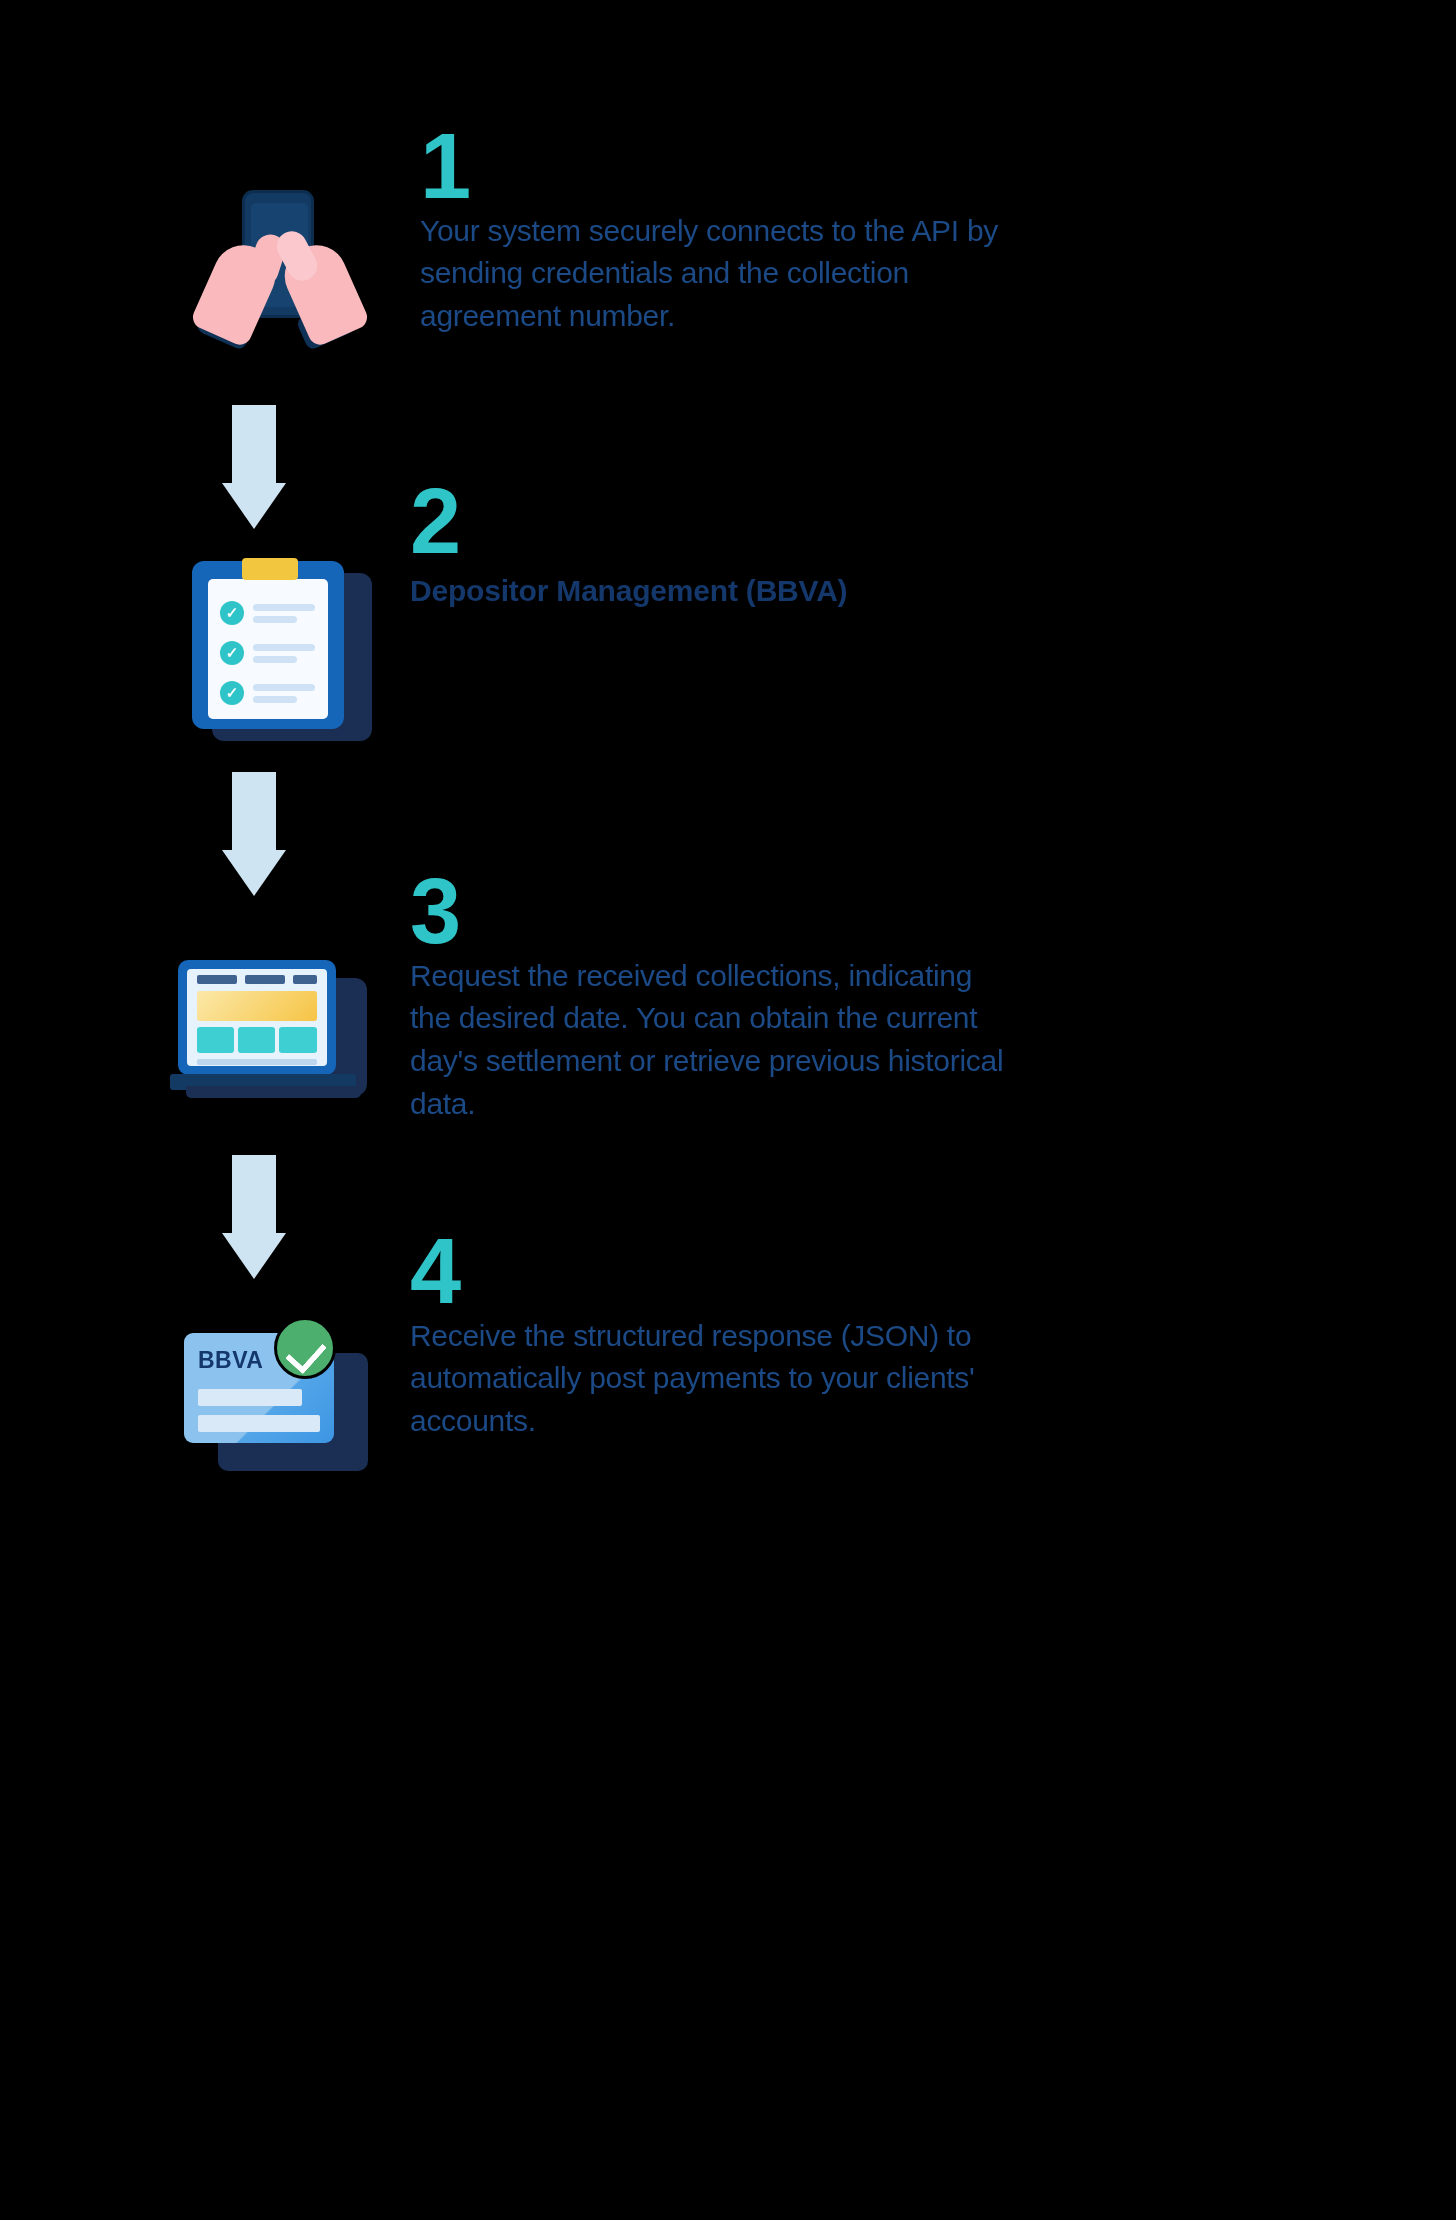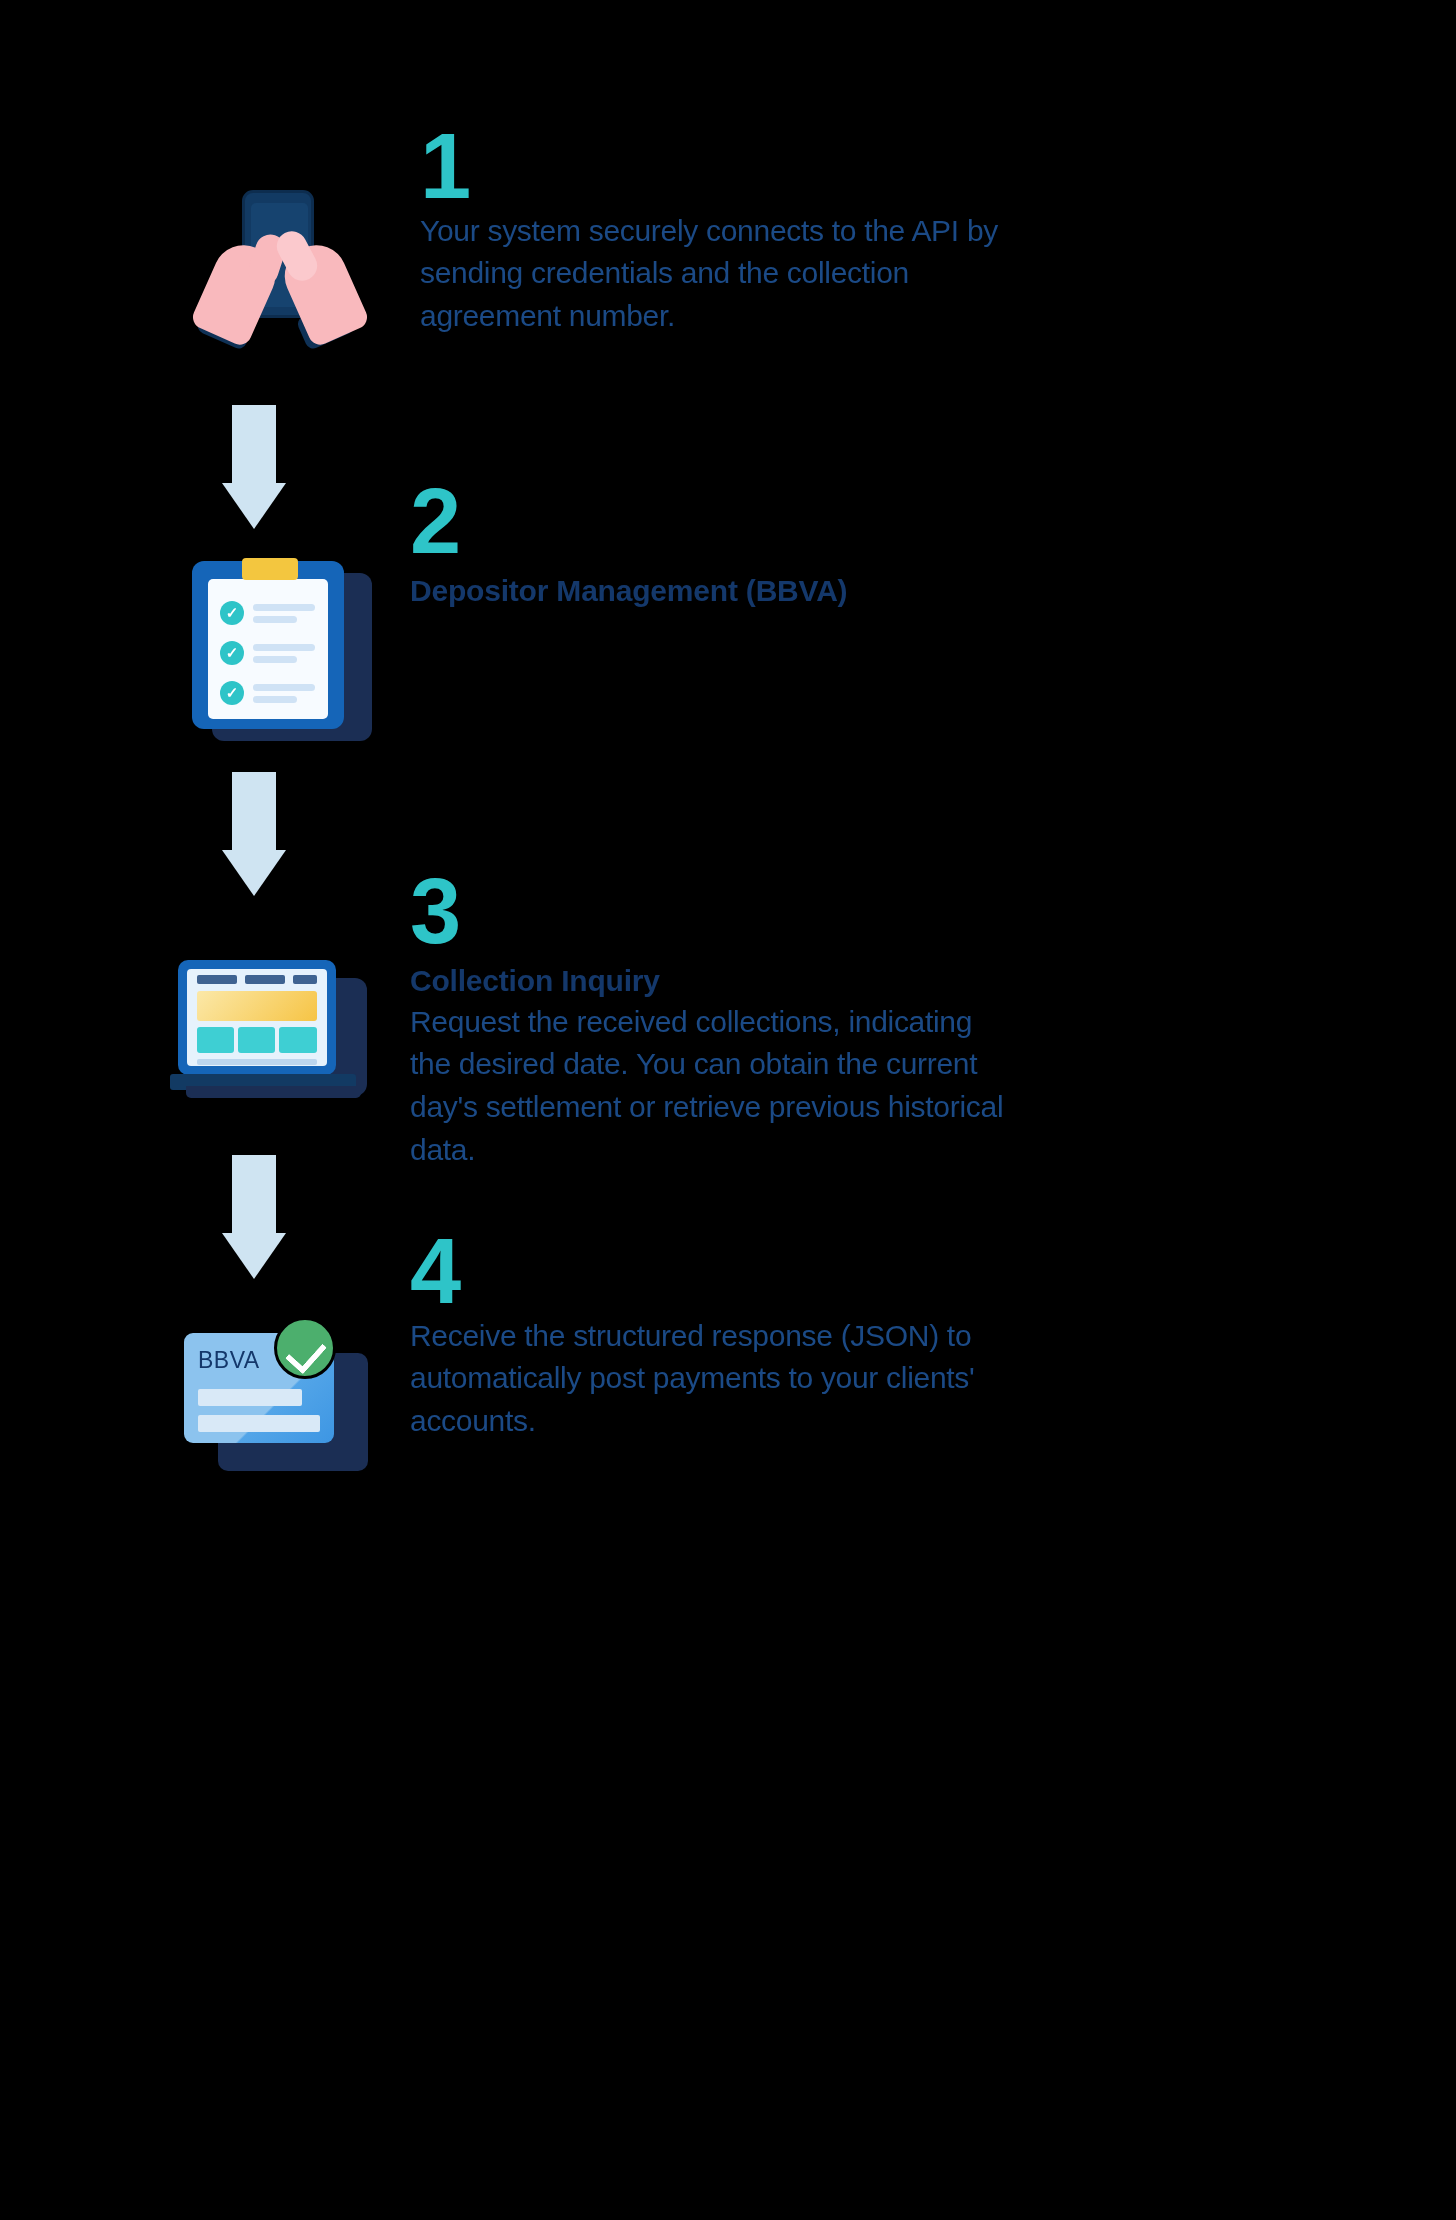--- a/index.html
+++ b/index.html
@@ -132,21 +132,21 @@
     position:absolute; left:48px; top:28px; width:150px; height:118px;
     background:#1b2e54; border-radius:10px;
   }
   .card-front {
     position:absolute; left:14px; top:8px; width:150px; height:110px;
     background:linear-gradient(135deg,#8cc3ee 0%,#8cc3ee 62%,#53a5e8 63%,#3d96e3 100%);
     border-radius:9px; overflow:hidden;
   }
   .card-logo {
     position:absolute; left:14px; top:14px;
-    font-size:23px; font-weight:400; color:#14386b; letter-spacing:0.5px;
+    font-size:23px; font-weight:700; color:#14386b; letter-spacing:0.5px;
   }
   .card-strip {
     position:absolute; left:14px; height:17px; background:#d9e9f7; border-radius:2px;
   }
   .badge-check {
     position:absolute; left:104px; top:-8px; width:62px; height:62px;
     border-radius:50%; background:#4caf6d; border:3px solid #000;
   }
   .badge-check::after {
     content:""; position:absolute; left:17px; top:15px;
@@ -243,21 +243,20 @@
             <div class="lap-teal" style="left:92px; top:58px; width:38px;"></div>
             <div class="lap-bar" style="left:10px; top:90px; width:120px; height:6px; background:#bcd6ee;"></div>
           </div>
         </div>
         <div class="lap-base"></div>
         <div class="lap-foot"></div>
       </div>
     </div>
     <div class="text-col" style="width:600px; margin-top:-90px;">
       <div class="step-num">3</div>
-      <div class="step-title">Collection Inquiry</div>
       <div class="step-body">Request the received collections, indicating the desired date. You can obtain the current day's settlement or retrieve previous historical data.</div>
     </div>
   </div>
 
   <div class="arrow" style="left:222px; top:1155px;">
     <div class="shaft"></div>
     <div class="head"></div>
   </div>
 
   <div class="step" style="left:160px; top:1325px;">

